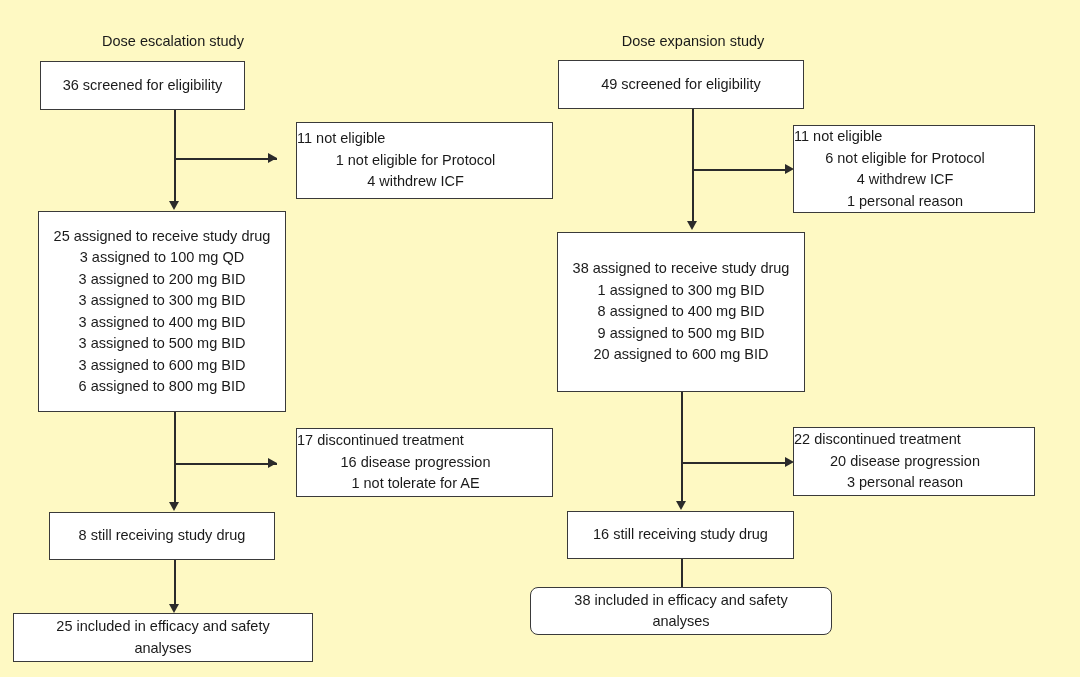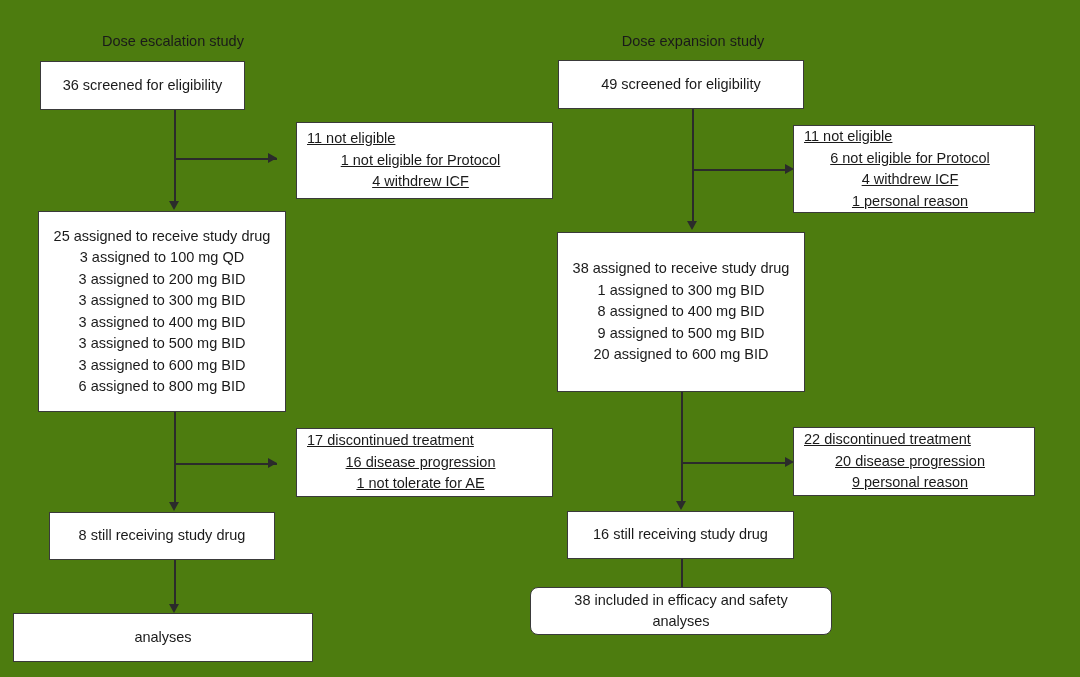--- a/index.html
+++ b/index.html
@@ -4,21 +4,21 @@
 <style>
   html, body {
     margin: 0;
     padding: 0;
     background: #ffffff;
   }
   #canvas {
     position: relative;
     width: 1080px;
     height: 677px;
-    background: #4d7c0f;
+    background: #fef9c3;
     font-family: "Liberation Sans", sans-serif;
     color: #1a1a1a;
     overflow: hidden;
   }
   .col-title {
     position: absolute;
     font-size: 14.5px;
     line-height: 18px;
     white-space: nowrap;
     color: #1a1a1a;
@@ -44,21 +44,21 @@
   
   .node.center { align-items: center; }
   .node.center .ln { text-align: center; }
   
   .node.center2 { align-items: center; }
   
   .node.hang { padding-left: 9px; padding-right: 9px; }
   .node.hang .ln.head { text-align: center; }
   .node.hang .ln.sub { text-align: center; }
   
-  .node.side { padding-left: 10px; padding-right: 10px; text-decoration: underline; }
+  .node.side { padding-left: 0; padding-right: 10px; }
   .node.side .ln.head { text-align: left; }
   .node.side .ln.sub { text-align: center; padding-right: 8px; }
 
   .vline, .hline {
     position: absolute;
     background: #2b2b2b;
   }
   .vline { width: 1.6px; }
   .hline { height: 1.6px; }
   .arrow-down {
@@ -123,20 +123,21 @@
   </div>
 
   <div class="node center" style="left:49px; top:512px; width:226px; height:48px;">
     <span class="ln">8 still receiving study drug</span>
   </div>
 
   <div class="vline" style="left:174px; top:560px; height:45px;"></div>
   <div class="arrow-down" style="left:169px; top:604px;"></div>
 
   <div class="node center2" style="left:13px; top:613px; width:300px; height:49px;">
+    <span class="ln">25 included in efficacy and safety</span>
     <span class="ln">analyses</span>
   </div>
 
   <div class="col-title" style="left:693px; top:32px;">Dose expansion study</div>
 
   <div class="node center" style="left:558px; top:60px; width:246px; height:49px;">
     <span class="ln">49 screened for eligibility</span>
   </div>
 
   <div class="vline" style="left:692px; top:109px; width:1.6px; height:113px;"></div>
@@ -162,21 +163,21 @@
 
   <div class="vline" style="left:681px; top:392px; height:110px;"></div>
   <div class="arrow-down" style="left:676px; top:501px;"></div>
 
   <div class="hline" style="left:681px; top:462px; width:104px;"></div>
   <div class="arrow-right" style="left:785px; top:457px;"></div>
 
   <div class="node side" style="left:793px; top:427px; width:242px; height:69px;">
     <span class="ln head">22 discontinued treatment</span>
     <span class="ln sub">20 disease progression</span>
-    <span class="ln sub">9 personal reason</span>
+    <span class="ln sub">3 personal reason</span>
   </div>
 
   <div class="node center" style="left:567px; top:511px; width:227px; height:48px;">
     <span class="ln">16 still receiving study drug</span>
   </div>
 
   <div class="vline" style="left:681px; top:559px; height:46px;"></div>
   <div class="arrow-down" style="left:676px; top:604px;"></div>
 
   <div class="node center2" style="left:530px; top:587px; width:302px; height:48px;border-radius:8px;">

